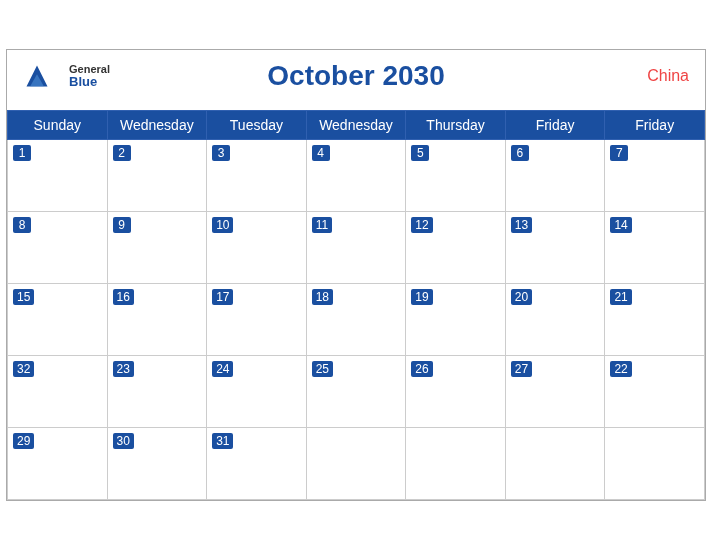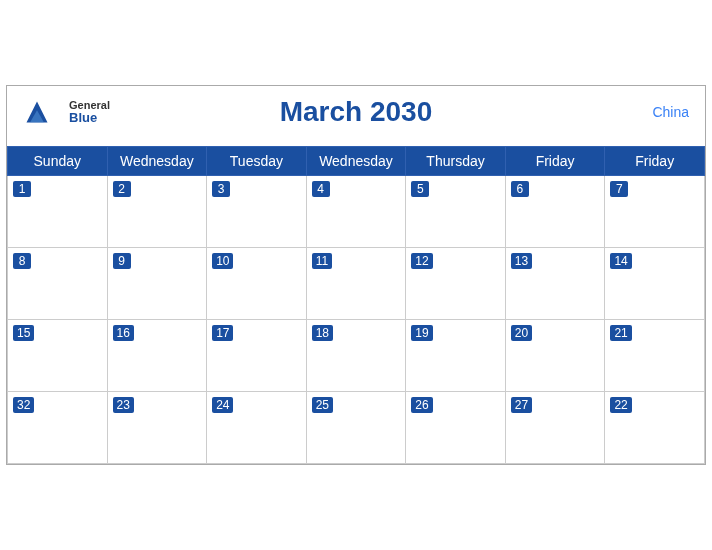--- a/index.html
+++ b/index.html
@@ -53,22 +53,22 @@
       font-size: 28px;
       font-weight: bold;
       color: #1a4fa0;
       text-align: center;
     }
     .country-label {
       position: absolute;
       right: 16px;
       top: 50%;
       transform: translateY(-50%);
-      font-size: 14px;
-      color: #3b82f6;
+      font-size: 16px;
+      color: #ef4444;
       margin-left: 42px;
     }
     .calendar-grid {
       width: 100%;
       border-collapse: collapse;
       margin-top: 8px;
     }
     .calendar-grid th {
       background-color: #1a4fa0;
       color: #fff;
@@ -108,21 +108,21 @@
       <svg class="logo-icon" viewBox="0 0 32 32" xmlns="http://www.w3.org/2000/svg">
         <rect width="32" height="32" fill="white"></rect>
         <polygon points="4,28 16,4 28,28" fill="#1a4fa0"></polygon>
         <polygon points="16,14 24,28 8,28" fill="#5599dd" opacity="0.5"></polygon>
       </svg>
       <div>
         <div class="logo-text-general">General</div>
         <div class="logo-text-blue">Blue</div>
       </div>
     </div>
-    <h1 class="calendar-title">March 2030</h1>
+    <h1 class="calendar-title">October 2030</h1>
     <div class="country-label">China</div>
   </div>
   <table class="calendar-grid">
     <thead>
       <tr>
         <th>Sunday</th>
         <th>Wednesday</th>
         <th>Tuesday</th>
         <th>Wednesday</th>
         <th>Thursday</th>
@@ -160,15 +160,24 @@
         </tr>
         <tr>
           <td><span class="day-number">32</span></td>
           <td><span class="day-number">23</span></td>
           <td><span class="day-number">24</span></td>
           <td><span class="day-number">25</span></td>
           <td><span class="day-number">26</span></td>
           <td><span class="day-number">27</span></td>
           <td><span class="day-number">22</span></td>
         </tr>
+        <tr>
+          <td><span class="day-number">29</span></td>
+          <td><span class="day-number">30</span></td>
+          <td><span class="day-number">31</span></td>
+          <td class="empty-cell"></td>
+          <td class="empty-cell"></td>
+          <td class="empty-cell"></td>
+          <td class="empty-cell"></td>
+        </tr>
       </tbody>
   </table>
 </div>
 
 </body></html>

